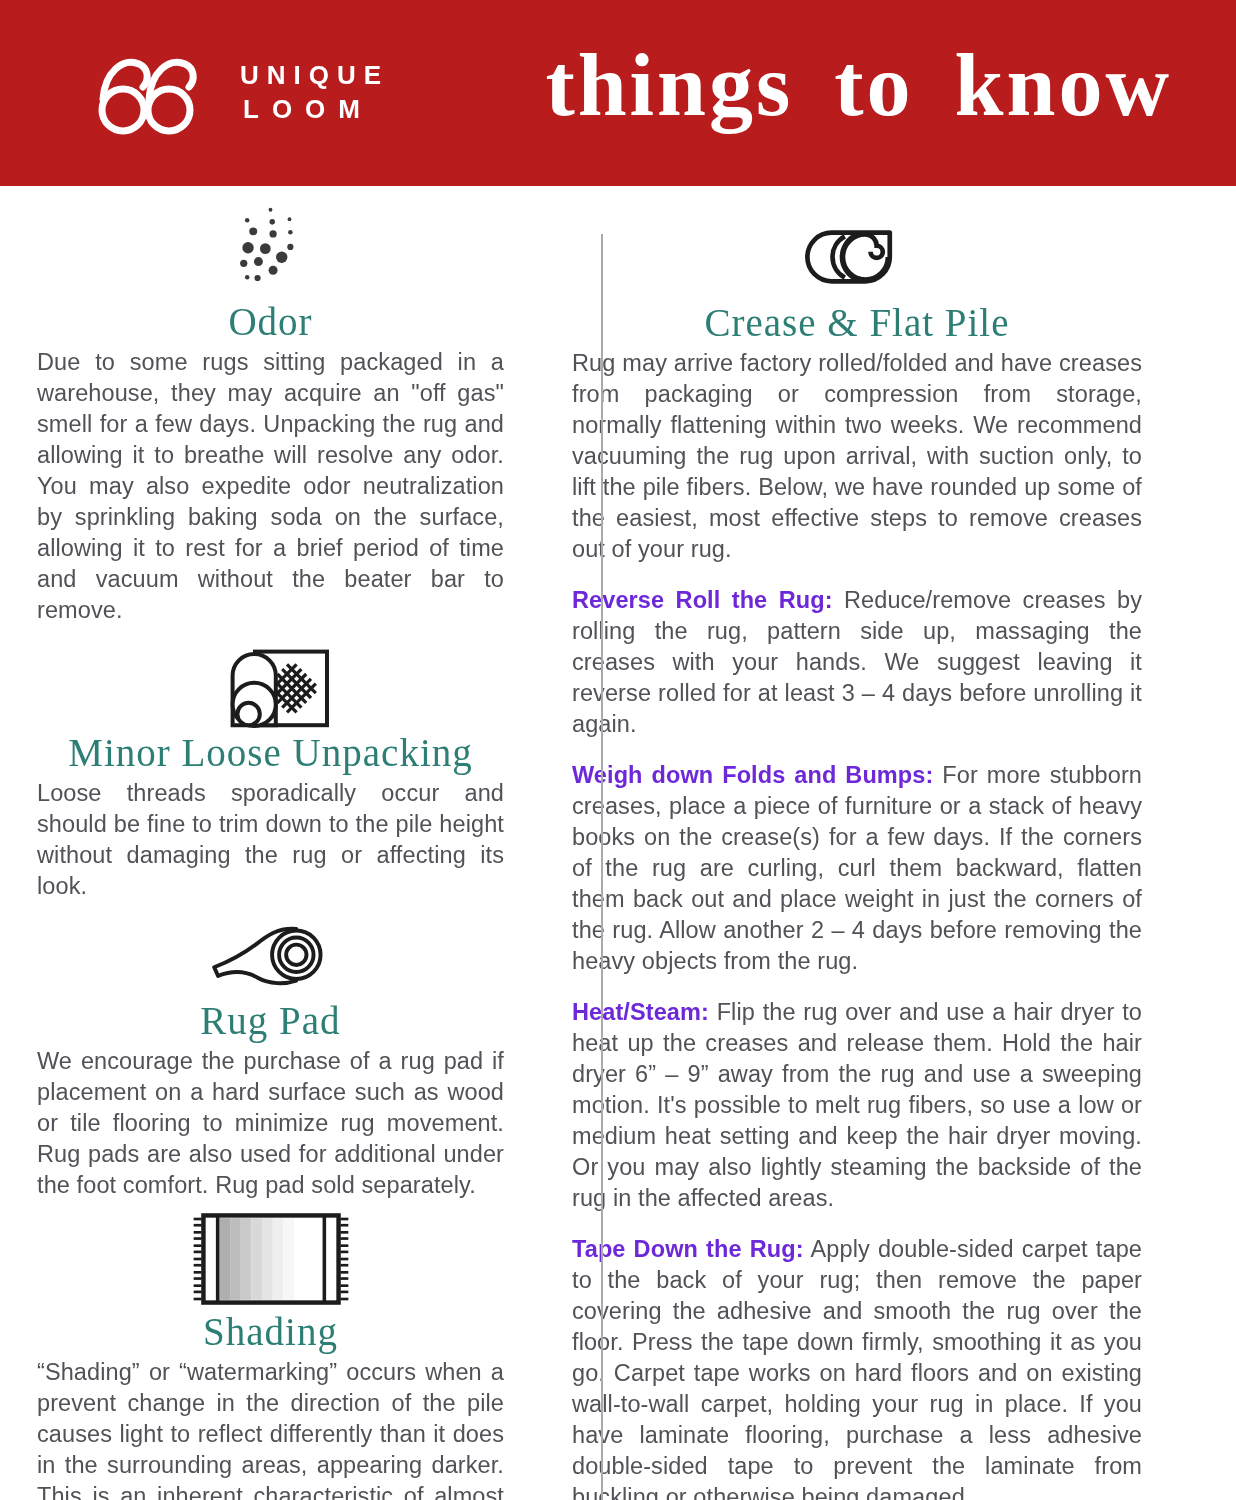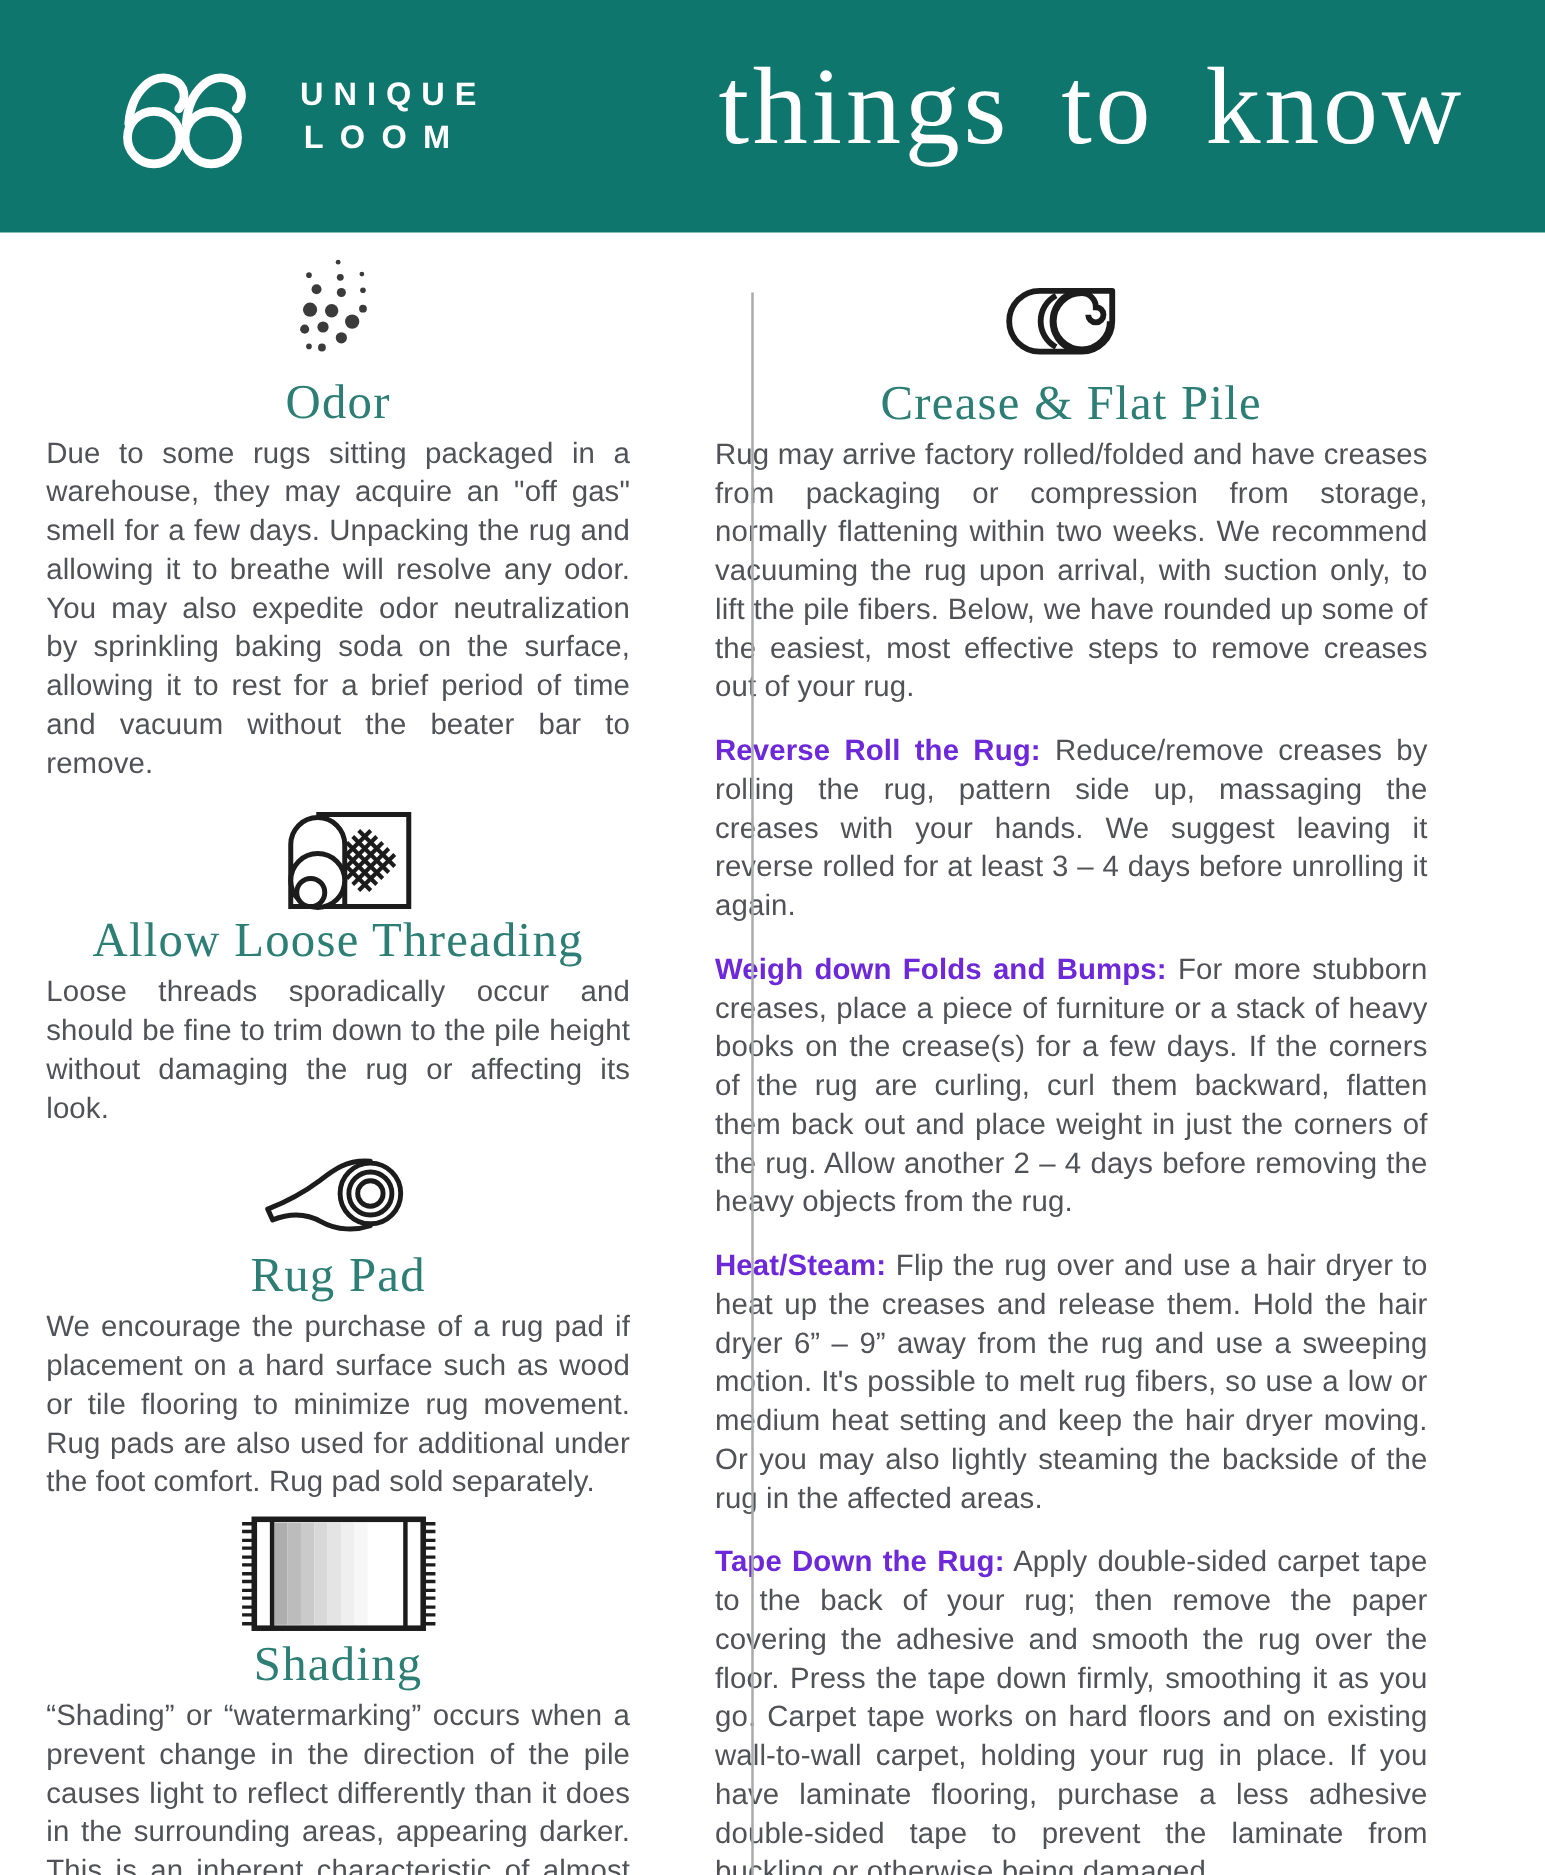--- a/index.html
+++ b/index.html
@@ -1,26 +1,26 @@
 <!DOCTYPE html>
 <html><head>
 <meta charset="utf-8">
 <style>
   html,body{margin:0;padding:0;background:#fff;}
   .page{position:relative;width:1236px;height:1500px;background:#ffffff;overflow:hidden;
         font-family:"Liberation Sans",sans-serif;}
   
-  .banner{height:186px;background:#0f766e;display:flex;align-items:center;}
+  .banner{height:186px;background:#b91c1c;display:flex;align-items:center;}
   .brand{display:flex;align-items:center;margin-left:92px;}
   .logo{width:132px;height:86px;margin-top:4px;}
   .brand-text{color:#ffffff;margin-left:16px;font-size:26px;line-height:1.3;font-weight:bold;}
   .brand-line1{letter-spacing:8px;}
   .brand-line2{letter-spacing:13px;text-indent:3px;}
   .page-title{margin:0 64px 0 auto;align-self:center;color:#ffffff;
-        font-family:"Liberation Serif",serif;font-weight:normal;
+        font-family:"Liberation Serif",serif;font-weight:bold;
         font-size:88px;line-height:1;letter-spacing:3px;word-spacing:16px;padding-bottom:14px;}
   
   .divider{position:absolute;left:601px;top:234px;bottom:0;width:2px;background:#a8aaac;}
   .content{display:flex;align-items:flex-start;}
   .col{box-sizing:border-box;}
   .col-left{width:537px;padding:16px 33px 0 37px;}
   .col-right{width:635px;padding:40px 30px 0 35px;}
   .icon-row{display:flex;justify-content:center;}
   .section-title{font-family:"Liberation Serif",serif;font-weight:normal;color:#2D7E74;
         text-align:center;font-size:39px;line-height:46px;margin:0 0 2px;letter-spacing:1px;}
@@ -106,21 +106,21 @@
                 <line x1="94" y1="92" x2="130" y2="56"></line>
               <line x1="82" y1="80" x2="118" y2="44"></line>
                 <line x1="100" y1="98" x2="136" y2="62"></line>
               <line x1="76" y1="74" x2="112" y2="38"></line>
             </g>
             <path class="icf" d="M32,114 V52 a27,27 0 0 1 54,0 V114 Z"></path>
             <circle class="icf" cx="59" cy="88" r="27"></circle>
             <circle class="icf" cx="52" cy="100" r="14"></circle>
           </svg>
         </div>
-        <h2 class="section-title">Allow Loose Threading</h2>
+        <h2 class="section-title">Minor Loose Unpacking</h2>
         <p class="body-text">Loose threads sporadically occur and should be fine to trim down to the pile height without damaging the rug or affecting its look.</p>
       </div>
 
       <div class="section">
         <div class="icon-row">
           <svg class="m-pad" viewBox="0 0 170 112">
             <path class="icf" stroke-linejoin="round" d="M118,24 C94,22 80,33 66,44 C50,56 31,66 13,73 L18,84 C38,76 54,78 68,86 C84,95 103,95 118,90 Z"></path>
             <circle class="icf" cx="118" cy="57" r="31"></circle>
             <circle class="icf" cx="118" cy="57" r="22"></circle>
             <circle class="icf" cx="118" cy="57" r="13"></circle>

